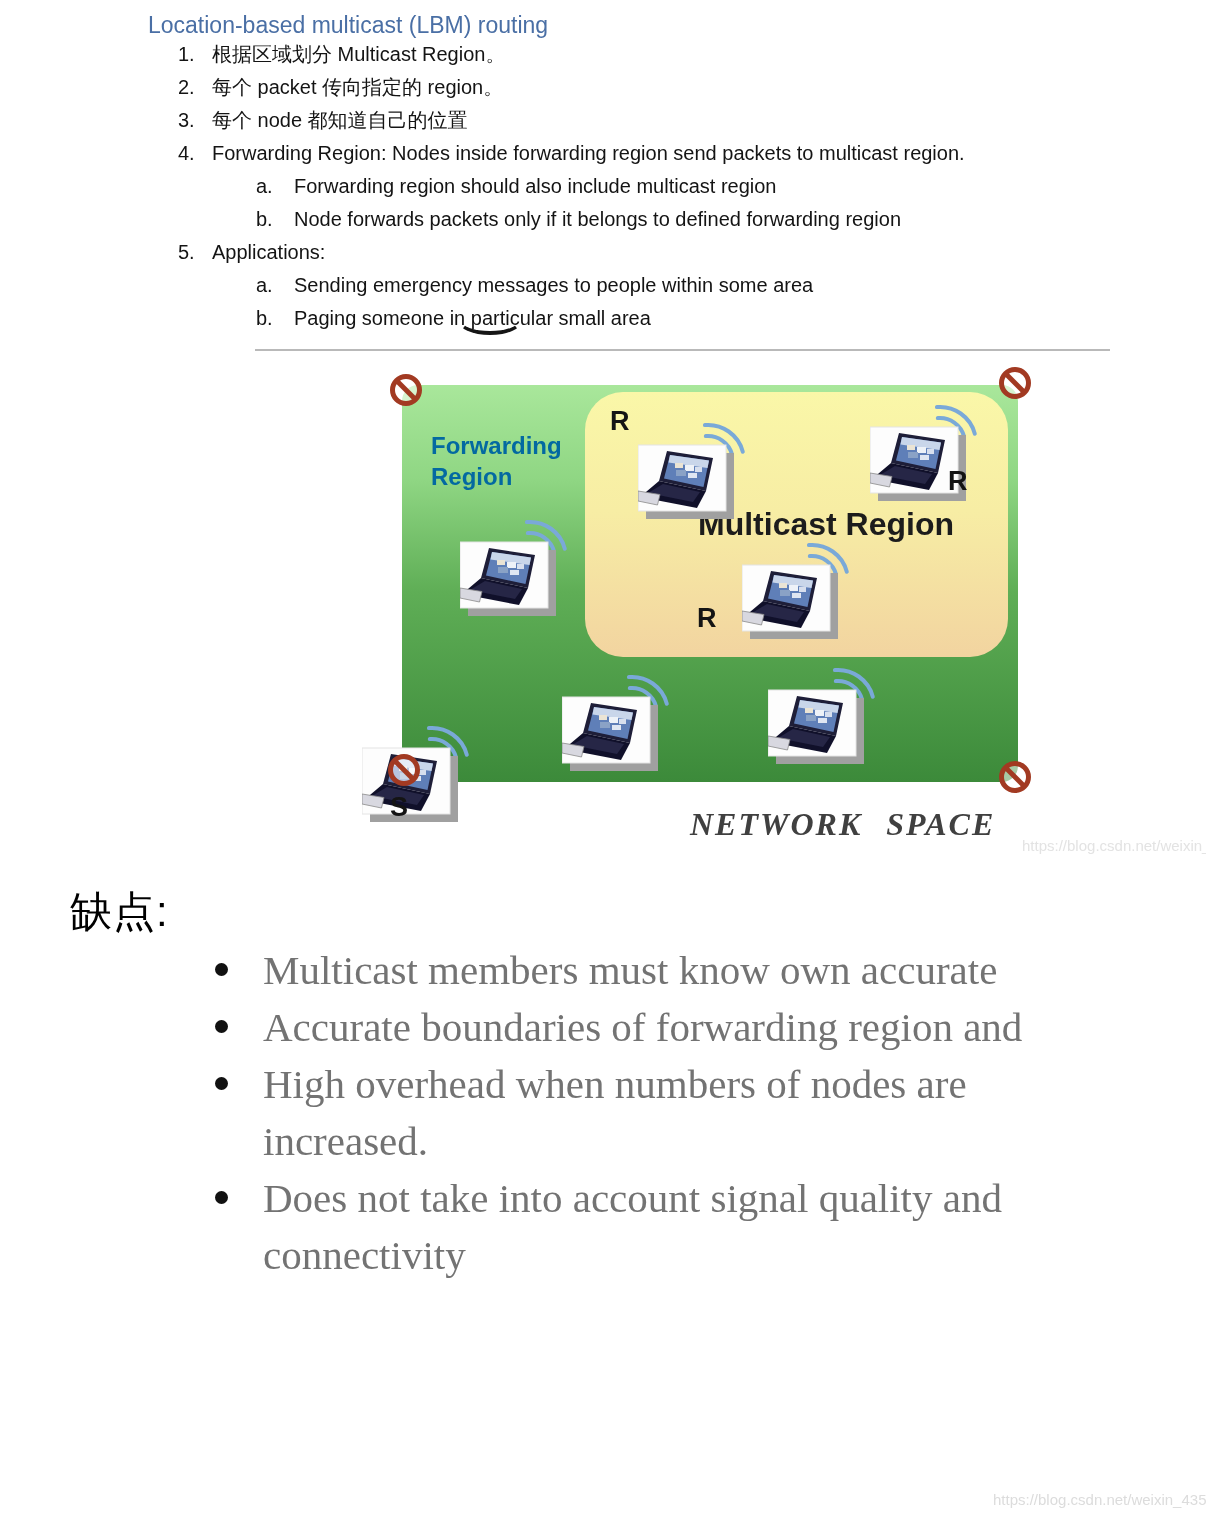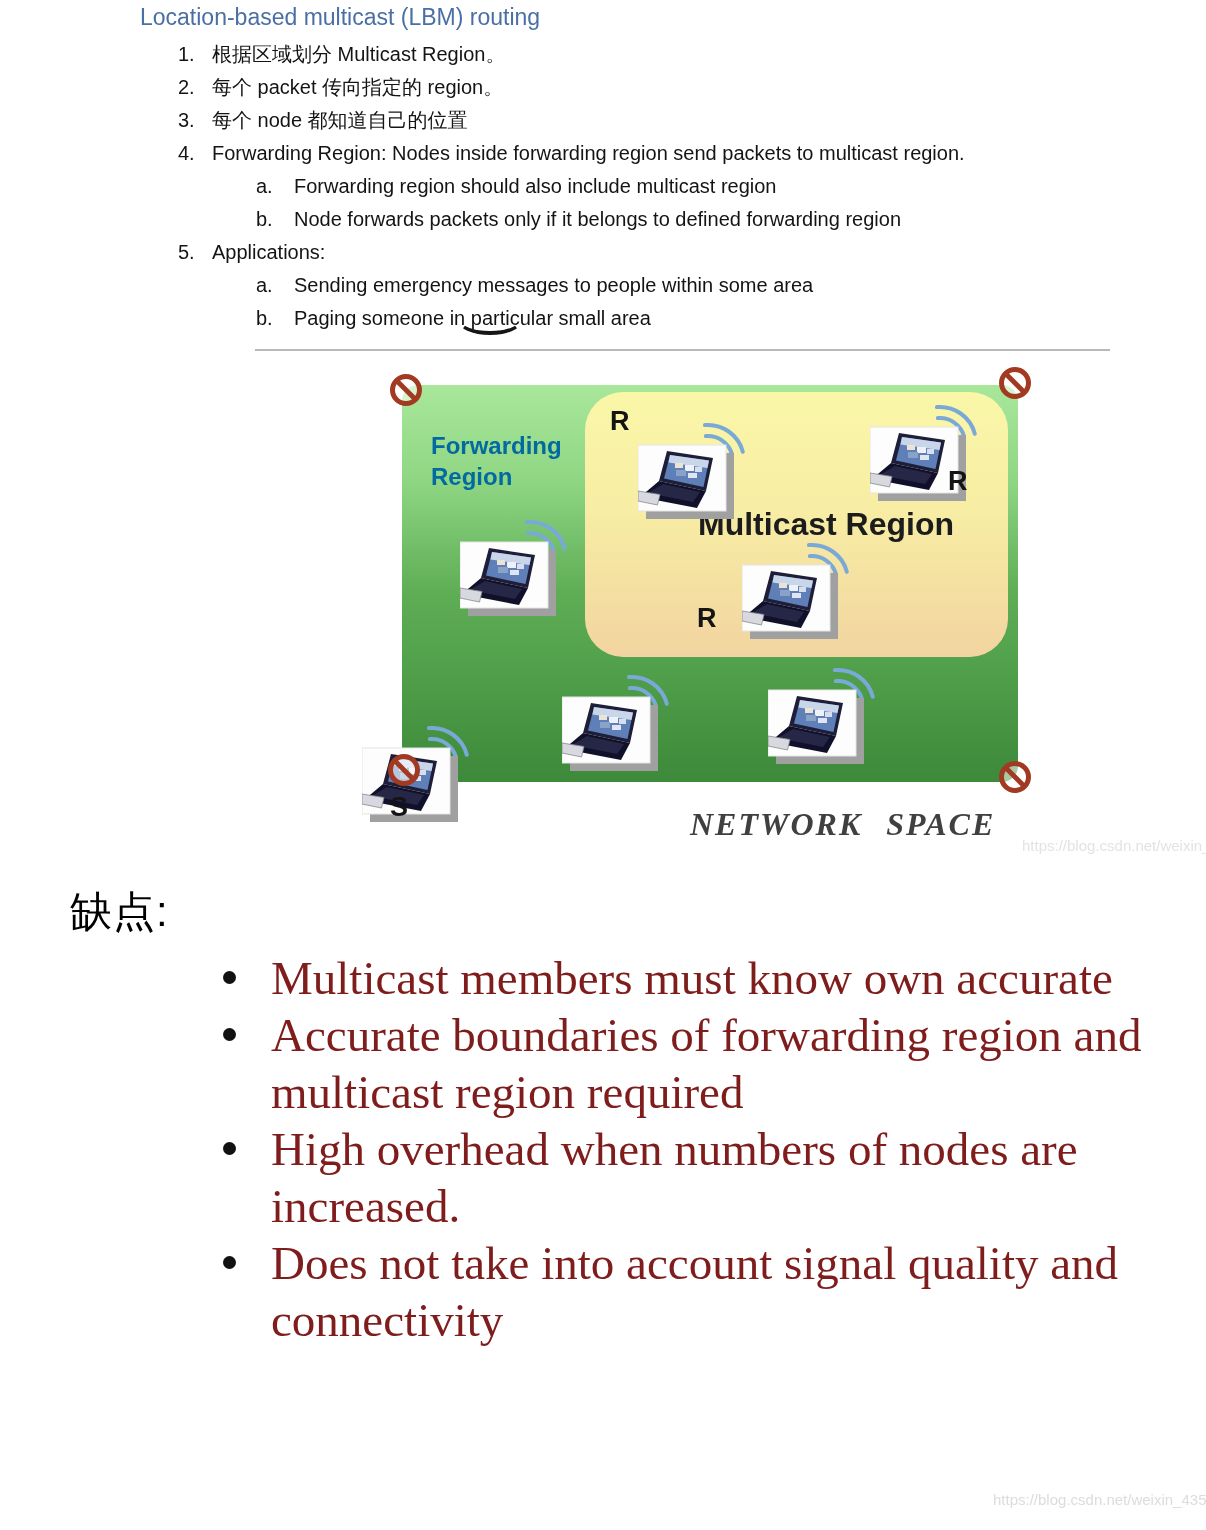--- a/index.html
+++ b/index.html
@@ -1,20 +1,20 @@
 <!DOCTYPE html>
 <html style="--title-color: #4a6fa5; --green-top: #a9e79b; --green-mid: #5fae56; --green-bottom: #3c8a3a; --yellow-top: #faf7a8; --yellow-bottom: #f2d4a0; --wifi-blue: #7aa9d8; --sign-red: #a23a22;"><head>
 <meta charset="utf-8">
 <style>
   html,body{margin:0;padding:0;background:#fff;}
   .page{position:relative;width:1206px;height:1530px;background:#fff;overflow:hidden;
         font-family:"Liberation Sans",sans-serif;color:#111;}
 
   
-  .doc-title{position:absolute;left:140px;top:4px;margin:0;font-size:23px;font-weight:400;
+  .doc-title{position:absolute;left:140px;top:4px;margin:8px;font-size:23px;font-weight:400;
              color:var(--title-color,#4a6fa5);}
   .outline{position:absolute;left:0;top:38px;}
   .orow{display:flex;line-height:33px;font-size:20px;color:#141414;white-space:nowrap;}
   .orow.lvl1{padding-left:178px;}
   .orow.lvl1 .marker{width:34px;flex:0 0 34px;}
   .orow.lvl2{padding-left:256px;}
   .orow.lvl2 .marker{width:38px;flex:0 0 38px;}
 
   
   .glyph-fragment{position:absolute;left:458px;top:306px;width:58px;height:22px;
@@ -45,22 +45,22 @@
   .laptop .card{fill:#fdfdfd;stroke:#e4e4e4;stroke-width:1;}
 
   .no-sign{position:absolute;width:34px;height:34px;z-index:6;color:var(--sign-red,#a23a22);}
   .no-sign svg{display:block;width:34px;height:34px;}
 
   .watermark{position:absolute;font-size:15px;color:#e3e3e3;white-space:nowrap;z-index:7;}
 
   
   .cons-heading{position:absolute;left:70px;top:884px;font-size:42px;font-weight:400;
                 letter-spacing:1px;color:#000;}
-  .cons-list{position:absolute;left:213px;top:942px;margin:8px;padding:0;list-style:none;
-             font-family:"Liberation Serif",serif;font-size:47px;line-height:57px;color:#7f1d1d;}
+  .cons-list{position:absolute;left:213px;top:942px;margin:0;padding:0;list-style:none;
+             font-family:"Liberation Serif",serif;font-size:41px;line-height:57px;color:#737373;}
   .cons-list li{position:relative;padding-left:50px;}
   .cons-list li .dot{position:absolute;left:2px;top:21px;width:13px;height:13px;border-radius:50%;
                      background:#111;}
 </style>
 </head>
 <body>
 
 <div class="page">
 
   <h1 class="doc-title">Location-based multicast (LBM) routing</h1>
@@ -322,21 +322,20 @@
       <li>
     <span class="dot"></span>
     <div class="txt">
           <div>Multicast members must know own accurate</div>
         </div>
   </li>
       <li>
     <span class="dot"></span>
     <div class="txt">
           <div>Accurate boundaries of forwarding region and</div>
-          <div>multicast region required</div>
         </div>
   </li>
       <li>
     <span class="dot"></span>
     <div class="txt">
           <div>High overhead when numbers of nodes are</div>
           <div>increased.</div>
         </div>
   </li>
       <li>

